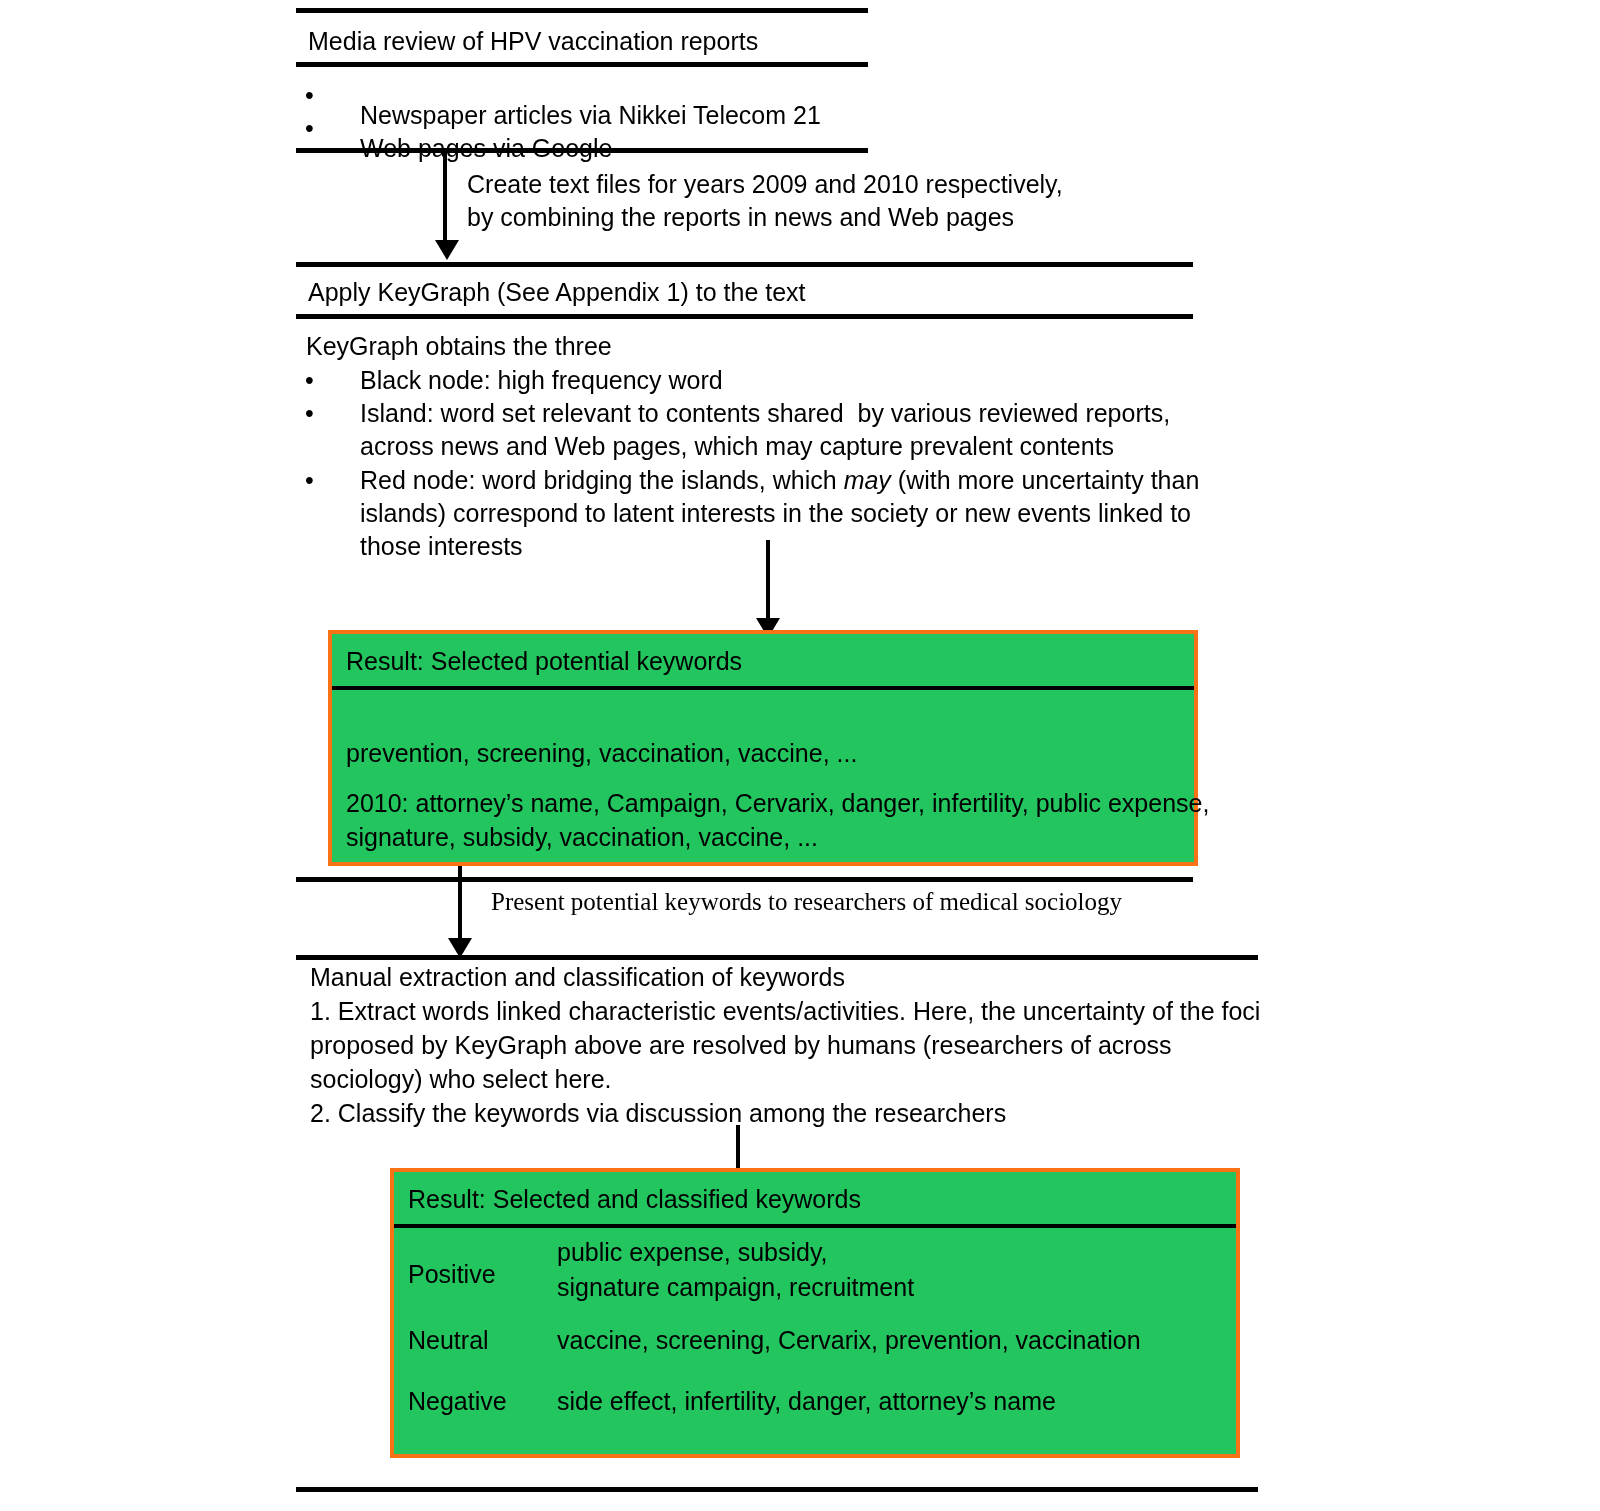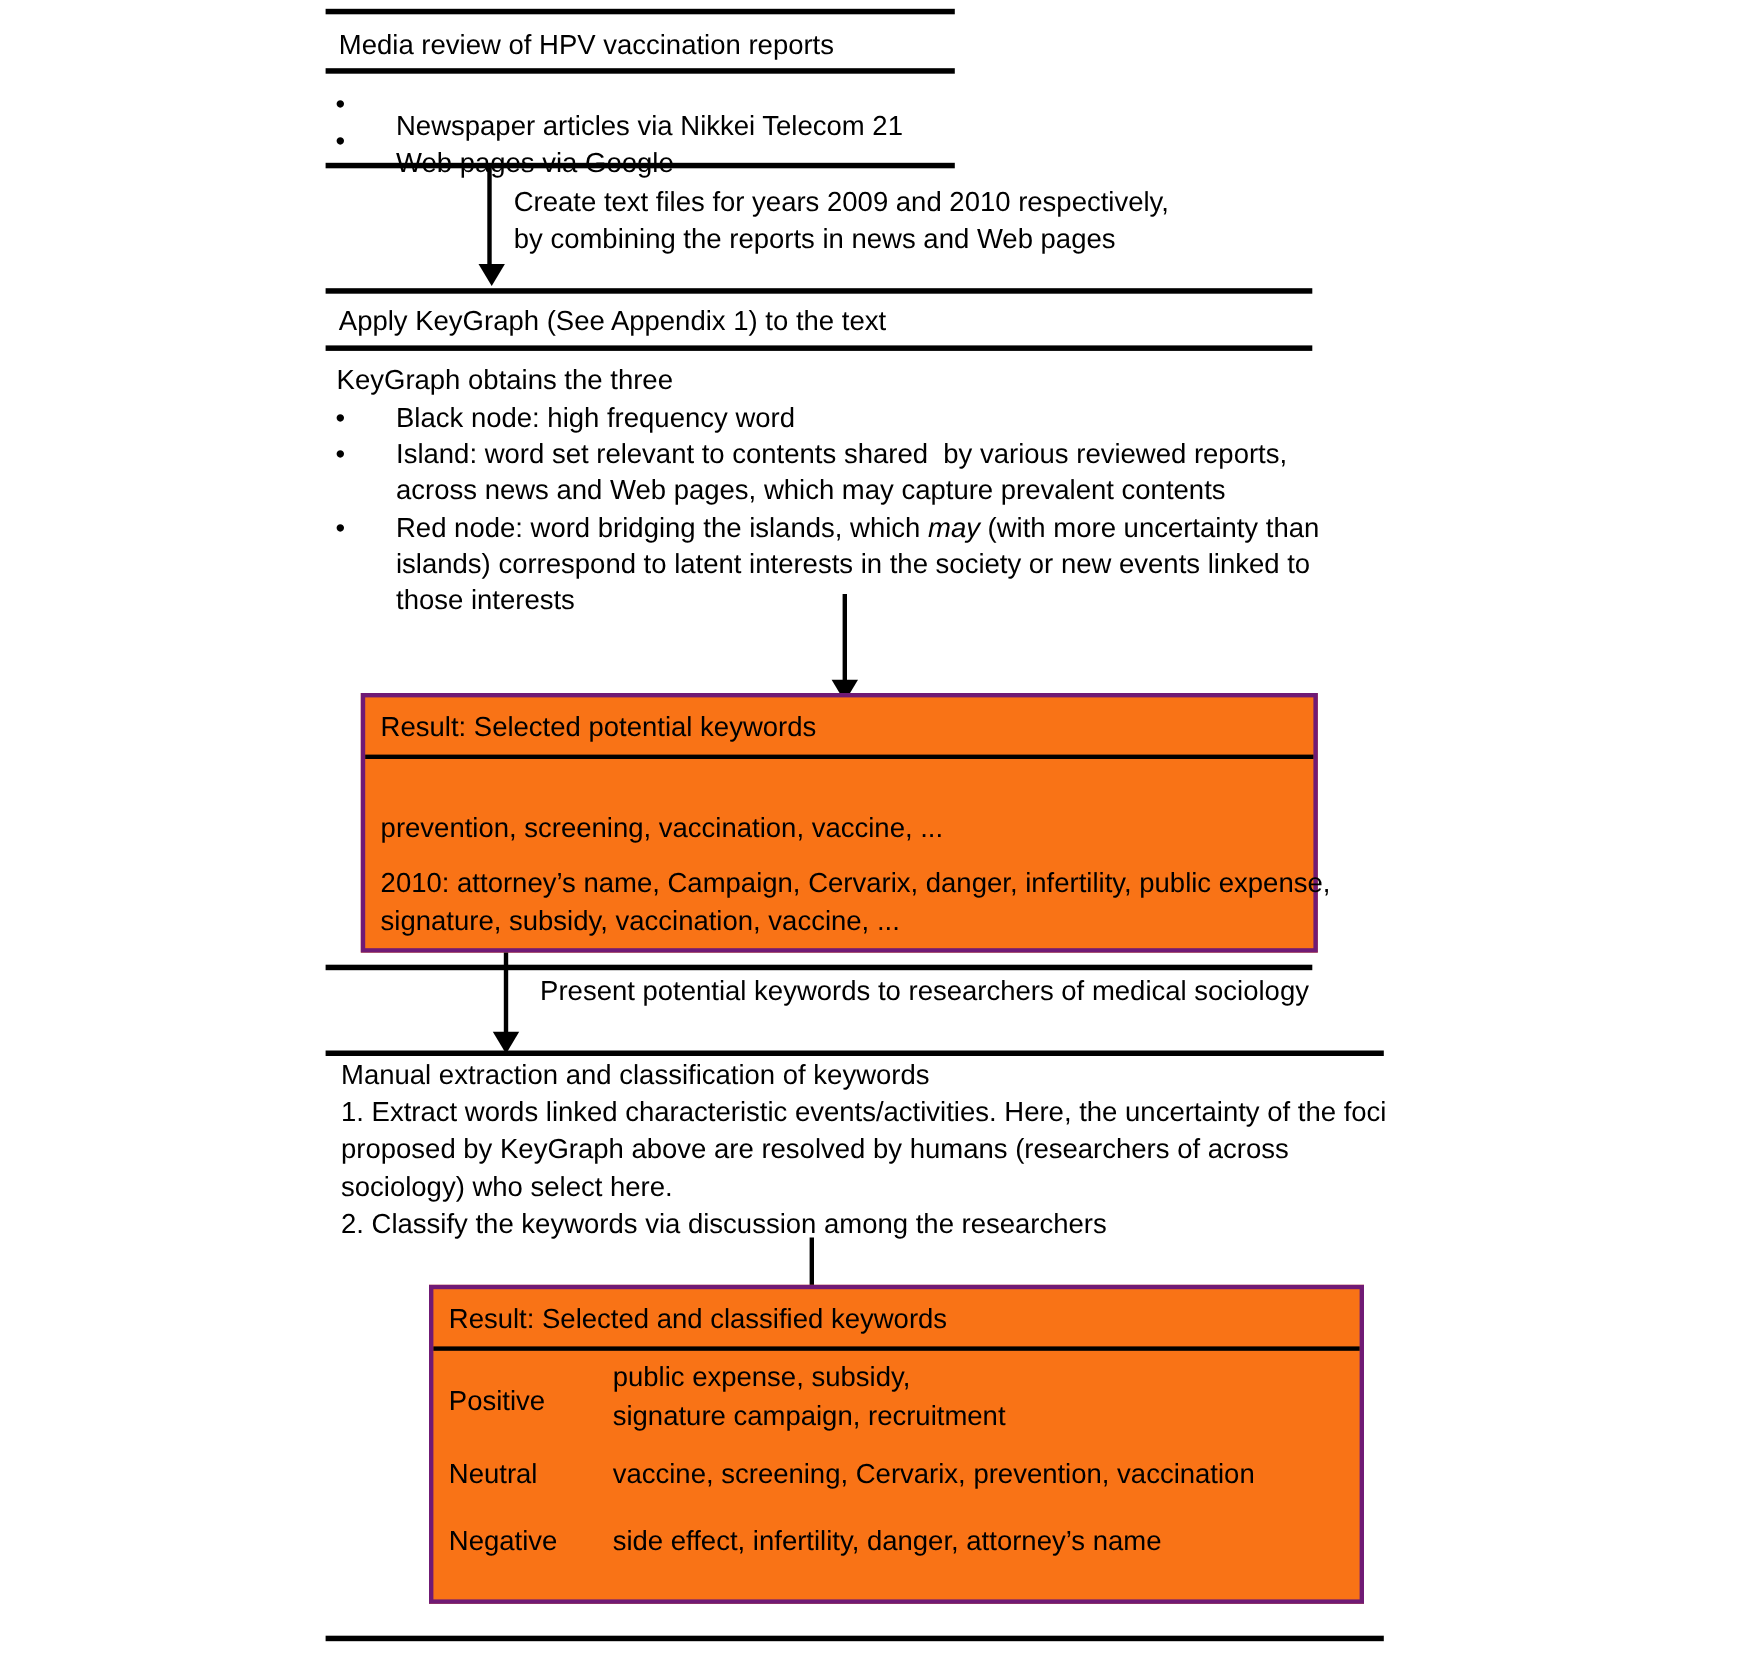--- a/index.html
+++ b/index.html
@@ -49,23 +49,23 @@
     line-height: 33px;
     margin-top: 20px;
   }
   .bdot {
     position: absolute;
     font-size: 25px;
     line-height: 33px;
   }
   .box {
     position: absolute;
-    border: 4px solid #701a75;
+    border: 4px solid #f97316;
     box-sizing: border-box;
-    background: #f97316;
+    background: #22c55e;
   }
   .box-hdr {
     position: absolute;
     left: 0;
     right: 0;
     top: 0;
     height: 56px;
     border-bottom: 4px solid #000000;
     box-sizing: border-box;
   }
@@ -154,21 +154,21 @@
     <div class="kwline" style="left:14px; top:102px;">prevention, screening, vaccination, vaccine, ...</div>
     <div class="kwline" style="left:14px; top:152px;">2010: attorney’s name, Campaign, Cervarix, danger, infertility, public expense,</div>
     <div class="kwline" style="left:14px; top:186px;">signature, subsidy, vaccination, vaccine, ...</div>
   </div>
 
   <div class="rule" style="left:296px; top:877px; width:897px;"></div>
 
   <div class="vline" style="left:458px; top:866px; height:88px;"></div>
   <div class="arrowhead" style="left:448px; top:938px;"></div>
 
-  <div class="txt" style="left:491px; top:885px;">Present potential keywords to researchers of medical sociology</div>
+  <div class="txt" style="left:491px; top:885px;font-family:Liberation Serif, serif;">Present potential keywords to researchers of medical sociology</div>
 
   <div class="rule" style="left:296px; top:955px; width:962px;"></div>
 
   <div class="txt" style="left:310px; top:961px;">Manual extraction and classification of keywords</div>
   <div class="txt" style="left:310px; top:995px;">1. Extract words linked characteristic events/activities. Here, the uncertainty of the foci</div>
   <div class="txt" style="left:310px; top:1029px;">proposed by KeyGraph above are resolved by humans (researchers of across</div>
   <div class="txt" style="left:310px; top:1063px;">sociology) who select here.</div>
   <div class="txt" style="left:310px; top:1097px;">2. Classify the keywords via discussion among the researchers</div>
 
   <div class="vline" style="left:736px; top:1125px; height:58px;"></div>

